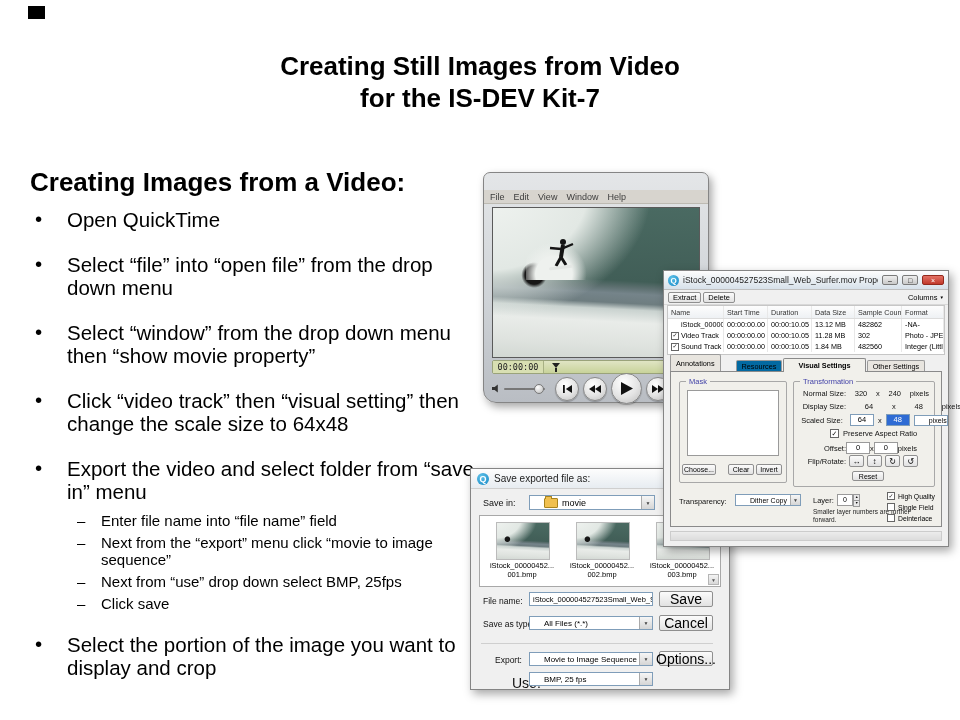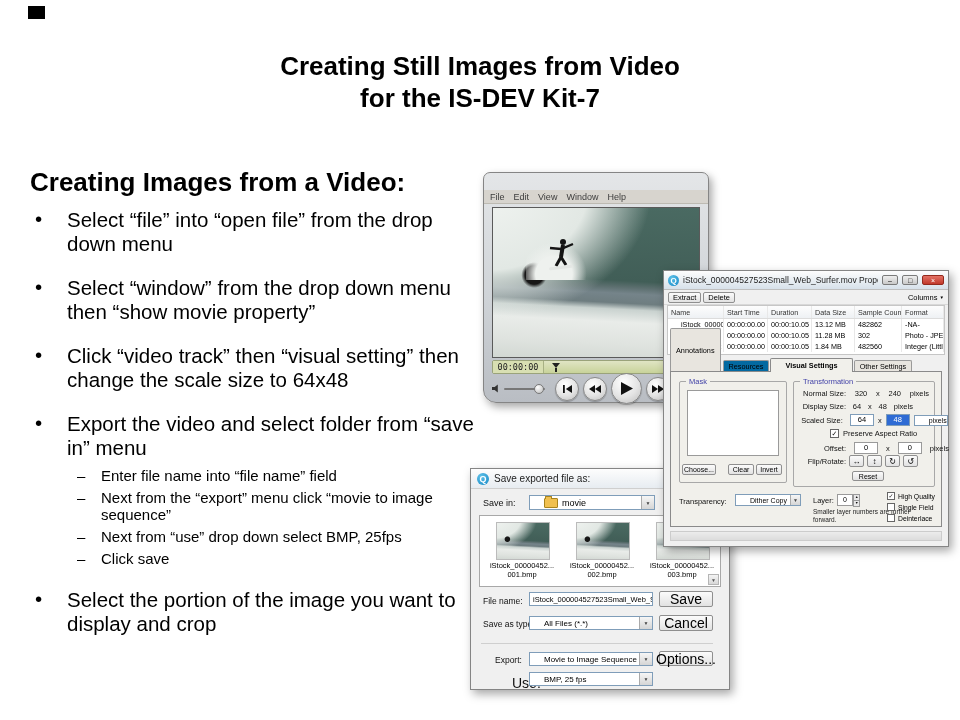--- a/index.html
+++ b/index.html
@@ -60,20 +60,21 @@
   <div class="abs" style="left:28px;top:6px;width:17px;height:13px;background:#000"></div>
 
   <div class="slide-title">
     <div>Creating Still Images from Video</div>
     <div>for the IS-DEV Kit-7</div>
   </div>
 
   <div class="content">
     <h2>Creating Images from a Video:</h2>
     <ul class="mainlist">
+      <li><span>Open QuickTime</span></li>
       <li><span>Select “file” into “open file” from the drop down menu</span></li>
       <li><span>Select “window” from the drop down menu then “show movie property”</span></li>
       <li><span>Click “video track” then “visual setting” then change the scale size to 64x48</span></li>
       <li><span>Export the video and select folder from “save in” menu</span>
         <ul class="sublist">
           <li><span>Enter file name into “file name” field</span></li>
           <li><span>Next from the “export” menu click “movie to image sequence”</span></li>
           <li><span>Next from “use” drop down select BMP, 25fps</span></li>
           <li><span>Click save</span></li>
         </ul>
@@ -267,21 +268,21 @@
             <span>Sound Track</span>
           </span>
         <span>00:00:00.00</span>
         <span>00:00:10.05</span>
         <span>1.84 MB</span>
         <span>482560</span>
         <span>Integer (Little E...</span>
       </div>
     </div>
     <div class="abs" style="left:6px;top:88px;right:6px;height:13px;display:flex;align-items:flex-end;font-size:7.3px">
-      <span style="padding:17px 5px;border:1px solid #9a9a9a;border-bottom:none;border-radius:2px 2px 0 0;background:#e8e5df;margin-right:2px">Annotations</span>
+      <span style="padding:4px 5px;border:1px solid #9a9a9a;border-bottom:none;border-radius:2px 2px 0 0;background:#e8e5df;margin-right:15px">Annotations</span>
       <span style="padding:1px 5px;border:1px solid #9a9a9a;border-bottom:none;border-radius:2px 2px 0 0;background:#0369a1;margin-right:1px">Resources</span>
       <span style="padding:2px 14px;border:1px solid #8a8a8a;border-bottom:none;border-radius:2px 2px 0 0;background:#f1f0eb;position:relative;z-index:2;font-weight:bold">Visual Settings</span>
       <span style="padding:1px 5px;border:1px solid #9a9a9a;border-bottom:none;border-radius:2px 2px 0 0;background:#e8e5df;margin-left:1px">Other Settings</span>
     </div>
     <div class="abs" style="left:6px;top:100px;right:6px;height:156px;border:1px solid #8a8a8a;background:#f1f0eb;box-sizing:border-box">
 
       <div class="grp" style="left:8px;top:9px;width:106px;height:100px">
         <span class="legend">Mask</span>
         <div class="abs" style="left:7px;top:8px;width:90px;height:64px;background:#fff;border:1px solid #9a9a9a"></div>
         <span class="btn abs" style="left:2px;top:82px;width:34px;height:11px;font-size:7px">Choose...</span>
@@ -291,42 +292,42 @@
 
       <div class="grp" style="left:122px;top:9px;right:6px;height:104px">
         <span class="legend">Transformation</span>
         <div class="abs" style="left:4px;top:7px;display:flex;align-items:center;gap:4px">
           <span class="lbl" style="width:48px;text-align:right">Normal Size:</span>
           <span class="lbl" style="width:22px;text-align:center">320</span>
           <span class="lbl">x</span>
           <span class="lbl" style="width:22px;text-align:center">240</span>
           <span class="lbl">pixels</span>
         </div>
-        <div class="abs" style="left:4px;top:20px;display:flex;align-items:center;gap:0">
+        <div class="abs" style="left:4px;top:20px;display:flex;align-items:center;gap:12px">
           <span class="lbl" style="width:48px;text-align:right">Display Size:</span>
           <span class="lbl" style="width:22px;text-align:center">64</span>
           <span class="lbl">x</span>
           <span class="lbl" style="width:22px;text-align:center">48</span>
           <span class="lbl">pixels</span>
         </div>
         <div class="abs" style="left:4px;top:32px;display:flex;align-items:center;gap:4px">
           <span class="lbl" style="width:48px;text-align:center">Scaled Size:</span>
           <span style="width:22px;height:10px;background:#fff;border:1px solid #7f9db9;font-size:7.5px;text-align:center;line-height:10px">64</span>
           <span class="lbl">x</span>
           <span style="width:22px;height:10px;background:#2e6bd4;color:#fff;border:1px solid #7f9db9;font-size:7.5px;text-align:center;line-height:10px">48</span>
           <span class="dd" style="width:34px;height:11px;font-size:7px">
             <span>pixels</span>
             <span class="arr" style="width:8px">▼</span>
           </span>
         </div>
         <div class="abs" style="left:36px;top:47px;display:flex;align-items:center;gap:4px">
           <span class="cb">✓</span>
           <span class="lbl">Preserve Aspect Ratio</span>
         </div>
-        <div class="abs" style="left:4px;top:60px;display:flex;align-items:center;gap:8px">
+        <div class="abs" style="left:4px;top:60px;display:flex;align-items:center;gap:0">
           <span class="lbl" style="width:48px;text-align:right">Offset:</span>
           <span style="width:22px;height:10px;background:#fff;border:1px solid #9a9a9a;font-size:7.5px;text-align:center;line-height:10px">0</span>
           <span class="lbl">x</span>
           <span style="width:22px;height:10px;background:#fff;border:1px solid #9a9a9a;font-size:7.5px;text-align:center;line-height:10px">0</span>
           <span class="lbl">pixels</span>
         </div>
         <div class="abs" style="left:4px;top:73px;display:flex;align-items:center;gap:3px">
           <span class="lbl" style="width:48px;text-align:right">Flip/Rotate:</span>
           <span class="btn" style="width:15px;height:12px;font-size:8px">↔</span>
           <span class="btn" style="width:15px;height:12px;font-size:8px">↕</span>

